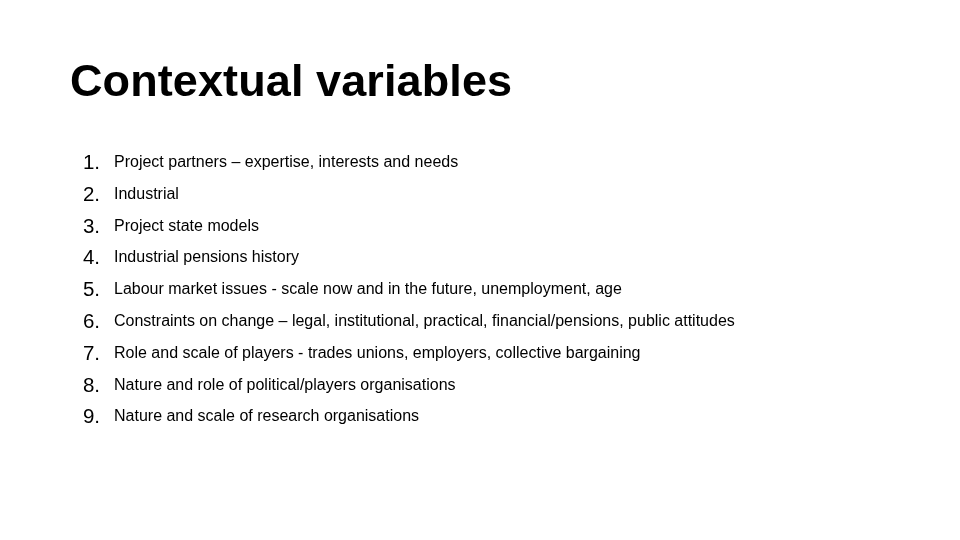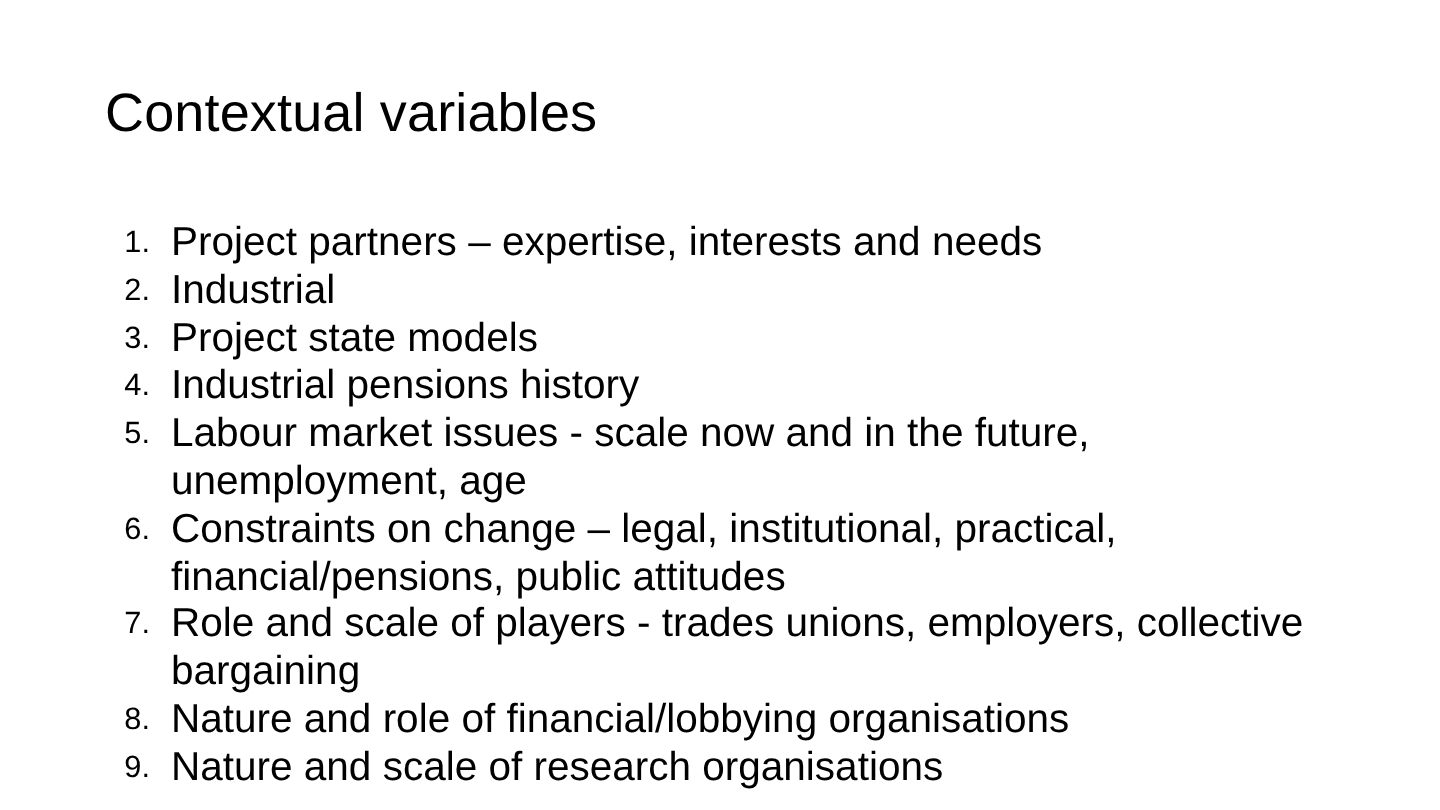--- a/index.html
+++ b/index.html
@@ -21,22 +21,22 @@
     height: 540px;
     background: #ffffff;
     box-sizing: border-box;
   }
 
   .slide-title {
     position: absolute;
     left: 70px;
     top: 54px;
     width: 840px;
-    font-size: 36px;
-    font-weight: 400;
+    font-size: 45px;
+    font-weight: 700;
     line-height: 1.18;
     letter-spacing: 0.1px;
     color: #000000;
     white-space: nowrap;
   }
 
   .body-list {
     position: absolute;
     left: 70px;
     top: 146px;
@@ -61,21 +61,21 @@
     top: 0;
     width: 30px;
     text-align: right;
     font-size: 20.5px;
     line-height: 31.8px;
     color: #000000;
   }
 
   .item-text {
     display: block;
-    font-size: 27px;
+    font-size: 16px;
     line-height: 31.8px;
     color: #000000;
   }
 </style>
 </head>
 <body>
 
 <div class="slide">
 
   <div class="slide-title">Contextual variables</div>
@@ -112,21 +112,21 @@
       <span class="item-text">Constraints on change – legal, institutional, practical, financial/pensions, public attitudes</span>
     </li>
 
     <li class="list-item">
       <span class="item-number">7.</span>
       <span class="item-text">Role and scale of players - trades unions, employers, collective bargaining</span>
     </li>
 
     <li class="list-item">
       <span class="item-number">8.</span>
-      <span class="item-text">Nature and role of financial/lobbying organisations</span>
+      <span class="item-text">Nature and role of political/players organisations</span>
     </li>
 
     <li class="list-item">
       <span class="item-number">9.</span>
       <span class="item-text">Nature and scale of research organisations</span>
     </li>
 
   </ol>
 
 </div>

